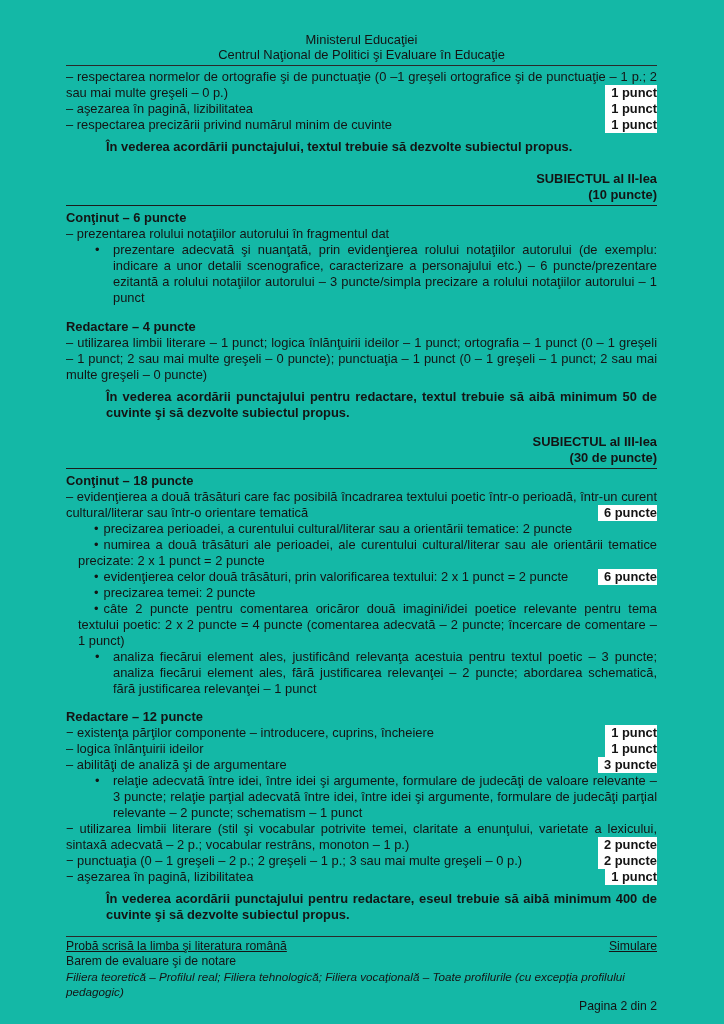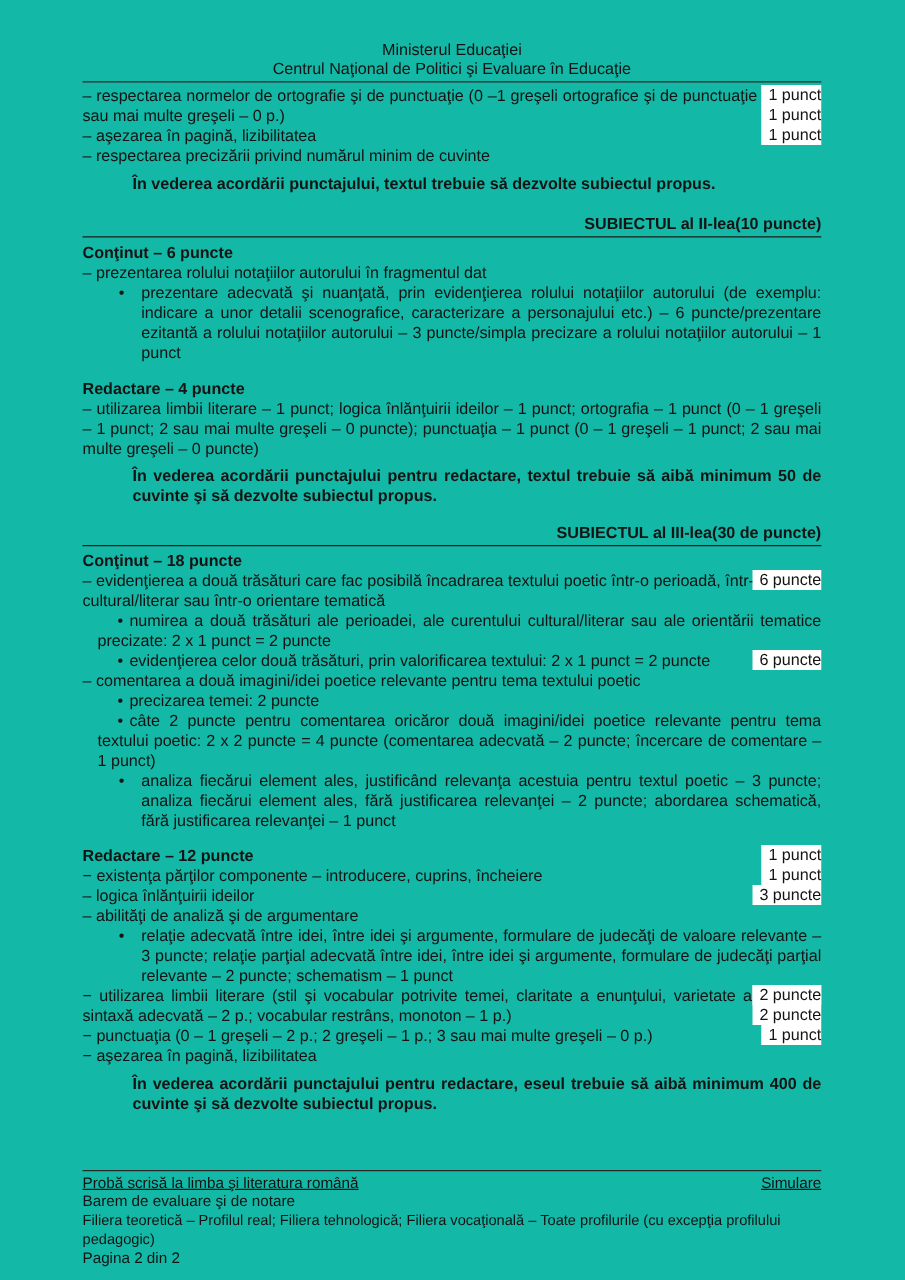--- a/index.html
+++ b/index.html
@@ -13,48 +13,48 @@
     line-height:16px;
     color:#141414;
     overflow:hidden;
   }
   .content { padding:32px 67px 0 66px; }
   .doc-header { text-align:center; line-height:15px; padding-bottom:3px; border-bottom:1.4px solid #2a2a2a; }
   .doc-header .h-line { display:block; }
   .doc-body { margin-top:3px; }
 
   .pline { position:relative; text-align:justify; }
-  .pline .pts { position:absolute; right:0; bottom:17px; font-weight:normal; white-space:nowrap; background:#fff; padding-left:6px; }
+  .pline .pts { position:absolute; right:0; bottom:0; font-weight:bold; white-space:nowrap; background:#fff; padding-left:6px; }
 
   .b-hang { padding-left:47px; text-indent:-18px; text-align:justify; }
   .b-hang .dot { display:inline-block; width:18px; text-indent:0; }
 
   .b-small { margin-left:12px; text-indent:16px; text-align:justify; position:relative; }
   .b-small .dot { margin-right:5px; }
 
   .note { font-weight:bold; text-align:justify; margin:6px 0 6px 0;padding-left:40px; }
 
   .heading { font-weight:bold; }
 
   .section-title {
-    display:flex; justify-content:flex-end; align-items:flex-end;
+    display:flex; justify-content:center; align-items:flex-end;
     font-weight:bold;
     border-bottom:1.6px solid #1c1c1c;
-    padding-bottom:2px; margin-bottom:4px;
+    padding-bottom:2px; margin-bottom:4px;flex-direction:column;
   }
 
   .doc-footer {
     position:absolute; left:66px; right:67px; bottom:10px;
     font-size:12.2px; line-height:15px;
     border-top:1.3px solid #2a2a2a;
     padding-top:2px;
   }
   .f-row1 { display:flex; justify-content:space-between;text-decoration:underline; }
-  .f-italic { font-size:11.7px; }
-  .f-center { text-align:left; }
+  .f-italic { font-style:italic; font-size:11.7px; }
+  .f-center { text-align:right; }
 </style>
 </head>
 <body>
 
 <div class="page">
   <div class="content">
 
     <div class="doc-header">
       <span class="h-line">Ministerul Educaţiei</span>
       <span class="h-line">Centrul Naţional de Politici şi Evaluare în Educaţie</span>
@@ -74,23 +74,24 @@
         <div class="b-hang"><span class="dot">•</span><span class="txt">prezentare adecvată şi nuanţată, prin evidenţierea rolului notaţiilor autorului (de exemplu: indicare a unor detalii scenografice, caracterizare a personajului etc.) – 6 puncte/prezentare ezitantă a rolului notaţiilor autorului – 3 puncte/simpla precizare a rolului notaţiilor autorului – 1 punct</span></div>
         <div class="heading" style="margin-top: 13px;">Redactare – 4 puncte</div>
         <div class="pline"><span class="txt">– utilizarea limbii literare – 1 punct; logica înlănţuirii ideilor – 1 punct; ortografia – 1 punct (0 – 1 greşeli – 1 punct; 2 sau mai multe greşeli – 0 puncte); punctuaţia – 1 punct (0 – 1 greşeli – 1 punct;  2 sau mai multe greşeli – 0 puncte)</span></div>
         <div class="note">În vederea acordării punctajului pentru redactare, textul trebuie să aibă minimum 50 de cuvinte şi să dezvolte subiectul propus.</div>
         <div class="section-title" style="margin-top: 13px;">
           <span>SUBIECTUL al III-lea</span>
           <span>(30 de puncte)</span>
         </div>
         <div class="heading">Conţinut – 18 puncte</div>
         <div class="pline"><span class="txt">– evidenţierea a două trăsături care fac posibilă încadrarea textului poetic într-o perioadă, într-un curent cultural/literar sau într-o orientare tematică</span><span class="pts">6 puncte</span></div>
+        <div class="b-small"><span class="dot">•</span><span class="txt">precizarea perioadei, a curentului cultural/literar sau a orientării tematice: 2 puncte</span></div>
         <div class="b-small"><span class="dot">•</span><span class="txt">numirea a două trăsături ale perioadei, ale curentului cultural/literar sau ale orientării tematice precizate: 2 x 1 punct = 2 puncte</span></div>
         <div class="b-small"><span class="dot">•</span><span class="txt">evidenţierea celor două trăsături, prin valorificarea textului: 2 x 1 punct = 2 puncte</span></div>
-        <div class="pline"><span class="txt">– comentarea a două imagini/idei poetice relevante pentru tema textului poetic</span><span class="pts">6 puncte</span></div>
+        <div class="pline"><span class="pts">6 puncte</span></div>
         <div class="b-small"><span class="dot">•</span><span class="txt">precizarea temei: 2 puncte</span></div>
         <div class="b-small"><span class="dot">•</span><span class="txt">câte 2 puncte pentru comentarea oricăror două imagini/idei poetice relevante pentru tema textului poetic: 2 x 2 puncte = 4 puncte (comentarea adecvată – 2 puncte; încercare de comentare – 1 punct)</span></div>
         <div class="b-hang"><span class="dot">•</span><span class="txt">analiza fiecărui element ales, justificând relevanţa acestuia pentru textul poetic – 3 puncte; analiza fiecărui element ales, fără justificarea relevanţei – 2 puncte; abordarea schematică, fără justificarea relevanţei – 1 punct</span></div>
         <div class="heading" style="margin-top: 12px;">Redactare – 12 puncte</div>
         <div class="pline"><span class="txt">− existenţa părţilor componente – introducere, cuprins, încheiere</span><span class="pts">1 punct</span></div>
         <div class="pline"><span class="txt">– logica înlănţuirii ideilor</span><span class="pts">1 punct</span></div>
         <div class="pline"><span class="txt">– abilităţi de analiză şi de argumentare</span><span class="pts">3 puncte</span></div>
         <div class="b-hang"><span class="dot">•</span><span class="txt">relaţie adecvată între idei, între idei şi argumente, formulare de judecăţi de valoare relevante –  3 puncte; relaţie parţial adecvată între idei, între idei şi argumente, formulare de judecăţi parţial relevante – 2 puncte; schematism – 1 punct</span></div>
         <div class="pline"><span class="txt">− utilizarea limbii literare (stil şi vocabular potrivite temei, claritate a enunţului, varietate a lexicului, sintaxă adecvată – 2 p.; vocabular restrâns, monoton – 1 p.)</span><span class="pts">2 puncte</span></div>
         <div class="pline"><span class="pts">2 puncte</span></div>

